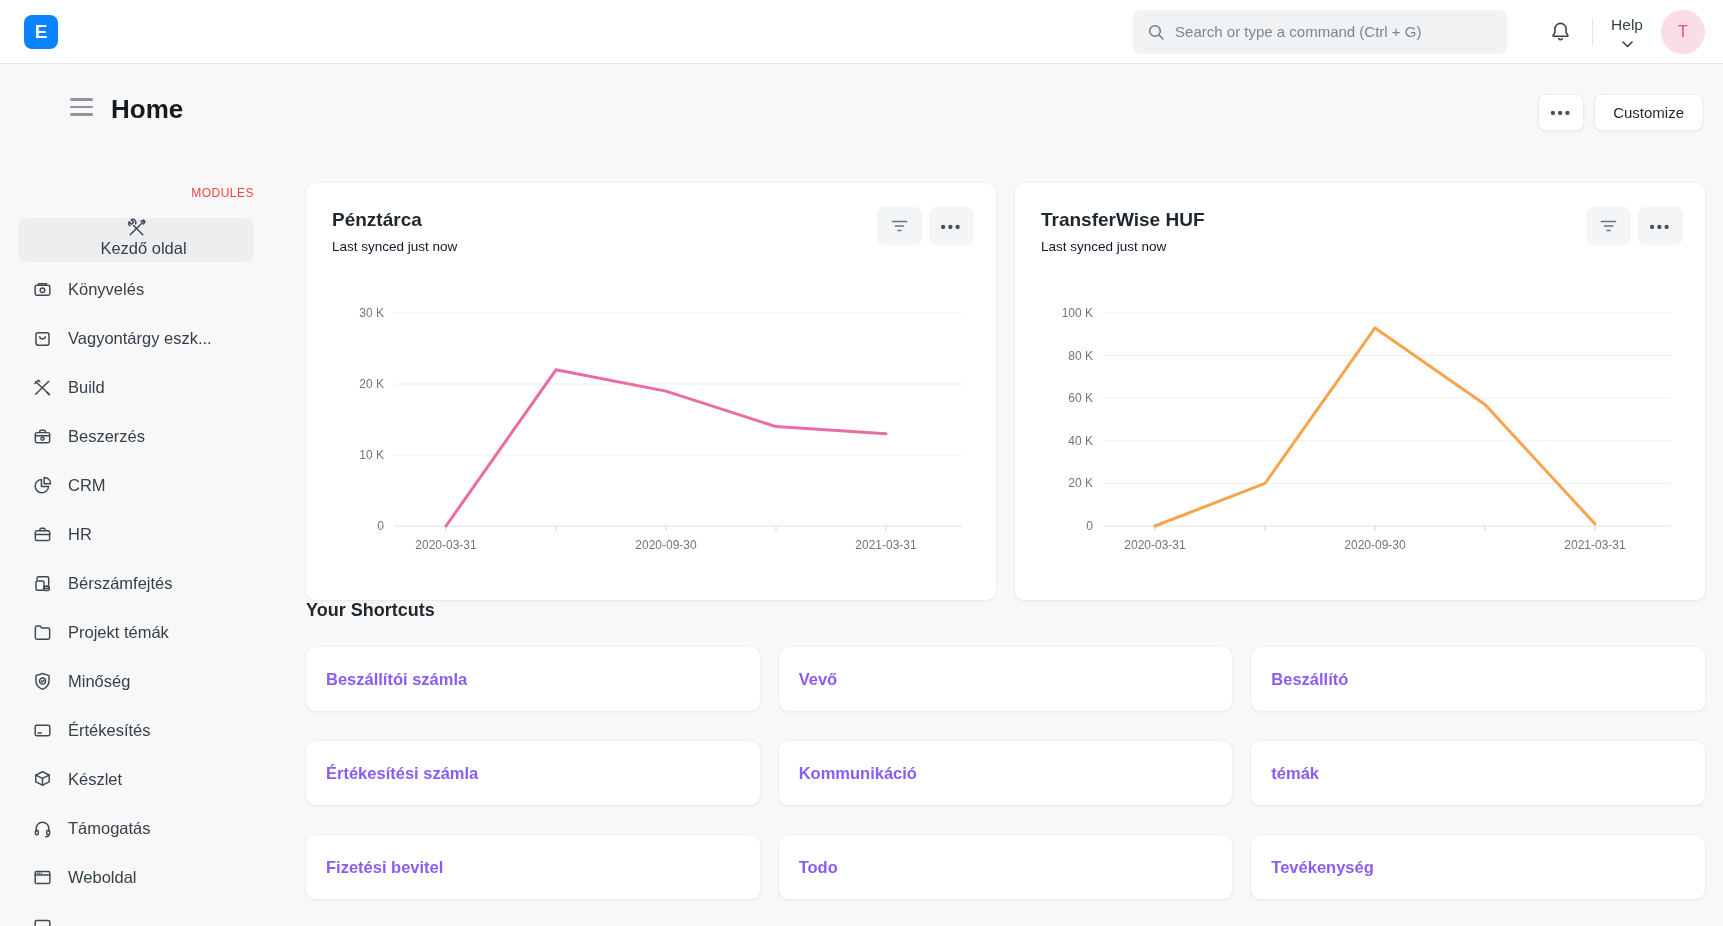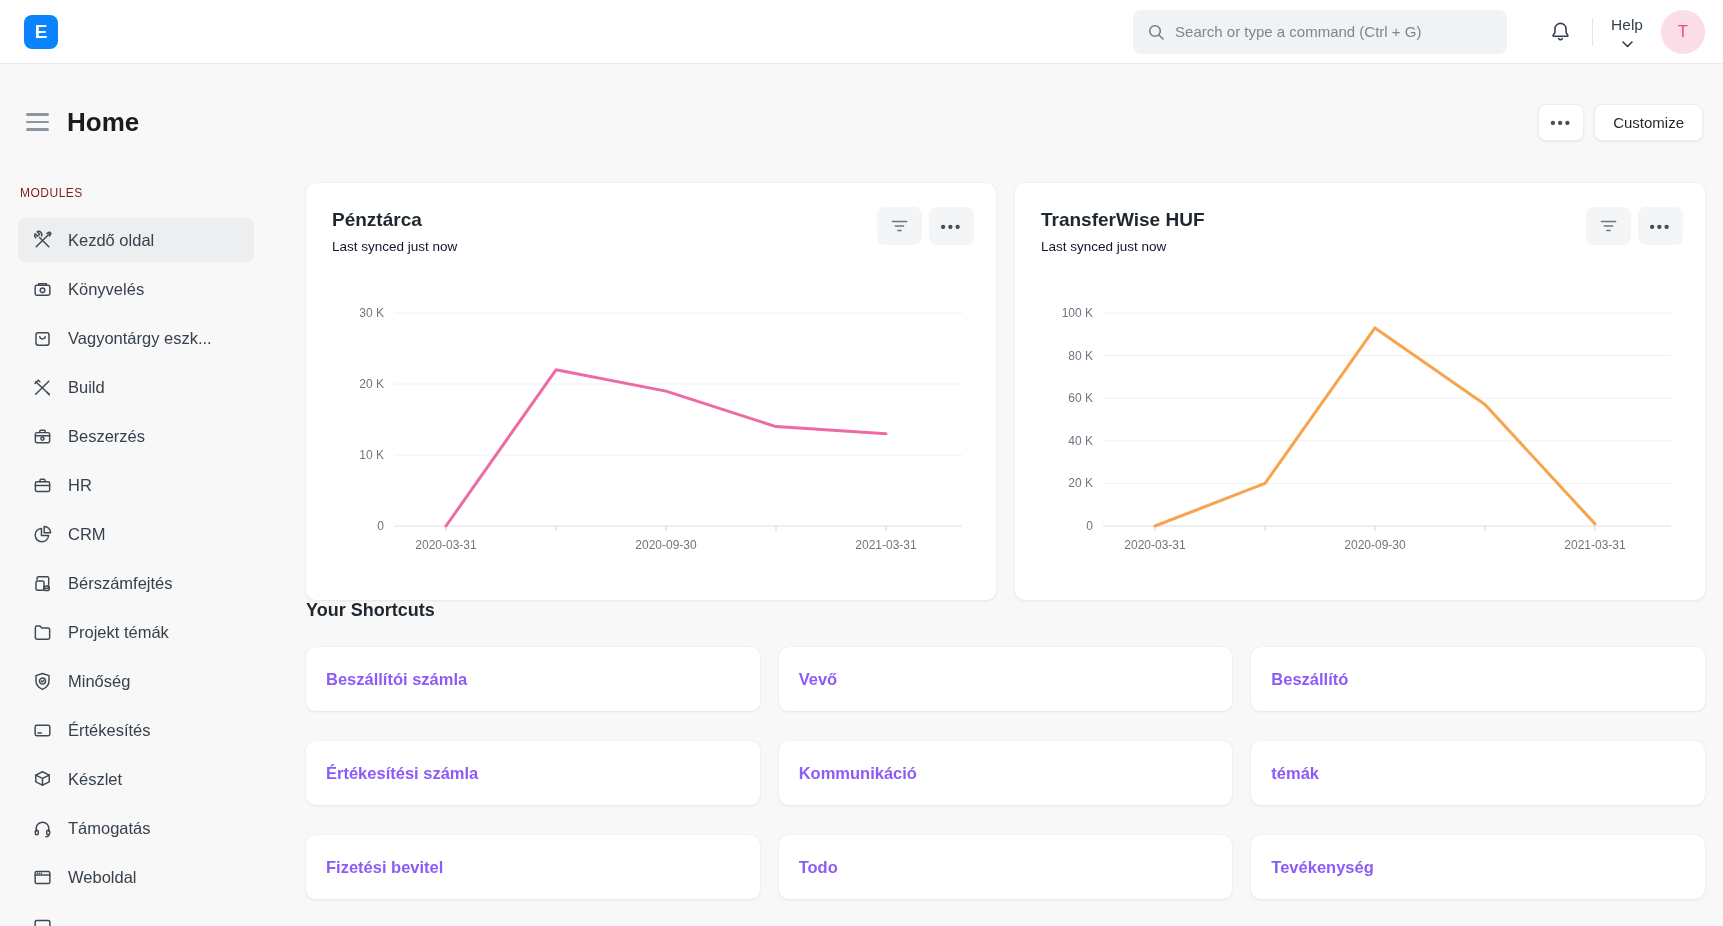--- a/index.html
+++ b/index.html
@@ -22,41 +22,41 @@
   .searchbar input::placeholder { color:#7c878f; }
   .icon-btn { background:none; border:none; cursor:pointer; display:flex; align-items:center; }
   .nav-divider { width:1px; height:28px; background:#e4e7e9; margin:0 18px 0 20px; }
   .help-btn { display:flex; align-items:center; gap:7px; font-size:15.5px; color:#36414c;
               background:none; border:none; cursor:pointer; font-family:"Liberation Sans", sans-serif;flex-direction:column;}
   .avatar { width:44px; height:44px; border-radius:50%; background:#fbdde8; color:#f0447c;
             display:flex; align-items:center; justify-content:center; font-size:16px;
             margin-left:18px; cursor:pointer; }
 
   
-  .page-header { display:flex; align-items:center; padding:30px 20px 0 24px; height:86px; }
+  .page-header { display:flex; padding:30px 20px 0 24px; height:86px;margin-left:44px; }
   .burger { display:flex; flex-direction:column; gap:5px; background:none; border:none;
             cursor:pointer; padding:4px 2px; }
   .burger span { display:block; width:23px; height:2.5px; border-radius:2px; background:#8d969e; }
   .page-title { font-size:26px; font-weight:bold; margin-left:16px; color:#181c1f; }
   .header-actions { margin-left:auto; display:flex; gap:10px; }
   .btn-white { background:#fff; border:1px solid #eceef0; border-radius:8px; height:37px;
                box-shadow:0 1px 2px rgba(25,39,52,.08); cursor:pointer; color:#1f272e;
                font-size:15px; font-family:"Liberation Sans", sans-serif;
                display:flex; align-items:center; justify-content:center; }
   .btn-more { width:46px; }
   .btn-customize { padding:0 18px; }
 
   
   .layout { display:flex; align-items:flex-start; }
   .sidebar { width:270px; flex:0 0 auto; padding:36px 16px 0 18px; }
-  .modules-label { font-size:12px; letter-spacing:.5px; color:#7f1d1d; padding-left:2px;
-                   margin-bottom:18px; font-weight:500; }
+  .modules-label { font-size:12px; letter-spacing:.5px; color:#ef4444; padding-left:2px;
+                   margin-bottom:18px; font-weight:500;text-align:right; }
   .side-item { display:flex; align-items:center; height:44px; padding:0 14px; margin-bottom:5px;
                border-radius:8px; cursor:pointer; }
-  .side-item.active { background:#eceef0; }
+  .side-item.active { background:#eceef0;flex-direction:column; }
   .side-item svg { flex:0 0 auto; }
   .side-item .lbl { margin-left:15px; font-size:16.5px; color:#36414c; white-space:nowrap; }
 
   .content { flex:1 1 auto; padding:33px 18px 0 36px; min-width:0; }
 
   
   .charts-row { display:flex; gap:19px; }
   .chart-card { position:relative; flex:1 1 0; height:417px; background:#fff; border-radius:9px;
                 box-shadow:0 1px 3px rgba(25,39,52,.07), 0 0 1px rgba(25,39,52,.12);
                 padding:26px 0 0 0; }
@@ -171,33 +171,33 @@
         <rect x="3.2" y="6.3" width="13.6" height="9.7" rx="1.6"></rect>
           <path d="M3.2 9.2h13.6"></path>
           <circle cx="10" cy="12" r="1.5"></circle>
           <path d="M7.4 6.3V5.1c0-.6.5-1 1-1h3.2c.5 0 1 .4 1 1v1.2"></path>
       </svg>
       <span class="lbl">Beszerzés</span>
     </div>
 
     <div class="side-item">
       <svg width="21" height="21" viewBox="0 0 20 20" fill="none" stroke="#3e4953" stroke-width="1.4" stroke-linecap="round" stroke-linejoin="round">
+        <path d="M9 4.2a6.4 6.4 0 1 0 6.8 6.8H9z"></path>
+          <path d="M11.6 2.3a6 6 0 0 1 6.1 6.1h-6.1z"></path>
+      </svg>
+      <span class="lbl">CRM</span>
+    </div>
+
+    <div class="side-item">
+      <svg width="21" height="21" viewBox="0 0 20 20" fill="none" stroke="#3e4953" stroke-width="1.4" stroke-linecap="round" stroke-linejoin="round">
         <rect x="3.2" y="6.5" width="13.6" height="9.3" rx="1.6"></rect>
           <path d="M3.2 10h13.6"></path>
           <path d="M7.6 6.5V5.2c0-.7.5-1.2 1.2-1.2h2.4c.7 0 1.2.5 1.2 1.2v1.3"></path>
       </svg>
       <span class="lbl">HR</span>
-    </div>
-
-    <div class="side-item">
-      <svg width="21" height="21" viewBox="0 0 20 20" fill="none" stroke="#3e4953" stroke-width="1.4" stroke-linecap="round" stroke-linejoin="round">
-        <path d="M9 4.2a6.4 6.4 0 1 0 6.8 6.8H9z"></path>
-          <path d="M11.6 2.3a6 6 0 0 1 6.1 6.1h-6.1z"></path>
-      </svg>
-      <span class="lbl">CRM</span>
     </div>
 
     <div class="side-item">
       <svg width="21" height="21" viewBox="0 0 20 20" fill="none" stroke="#3e4953" stroke-width="1.4" stroke-linecap="round" stroke-linejoin="round">
         <path d="M13.3 12.5h1.2c.8 0 1.4-.6 1.4-1.4V5c0-.8-.6-1.4-1.4-1.4H6.2c-.8 0-1.4.6-1.4 1.4v1.1"></path>
           <rect x="3.8" y="7.6" width="7.6" height="8.8" rx="1.4"></rect>
           <ellipse cx="13.8" cy="13.6" rx="2.6" ry="1.1"></ellipse>
           <path d="M11.2 13.6v2c0 .6 1.2 1.1 2.6 1.1s2.6-.5 2.6-1.1v-2"></path>
       </svg>
       <span class="lbl">Bérszámfejtés</span>

